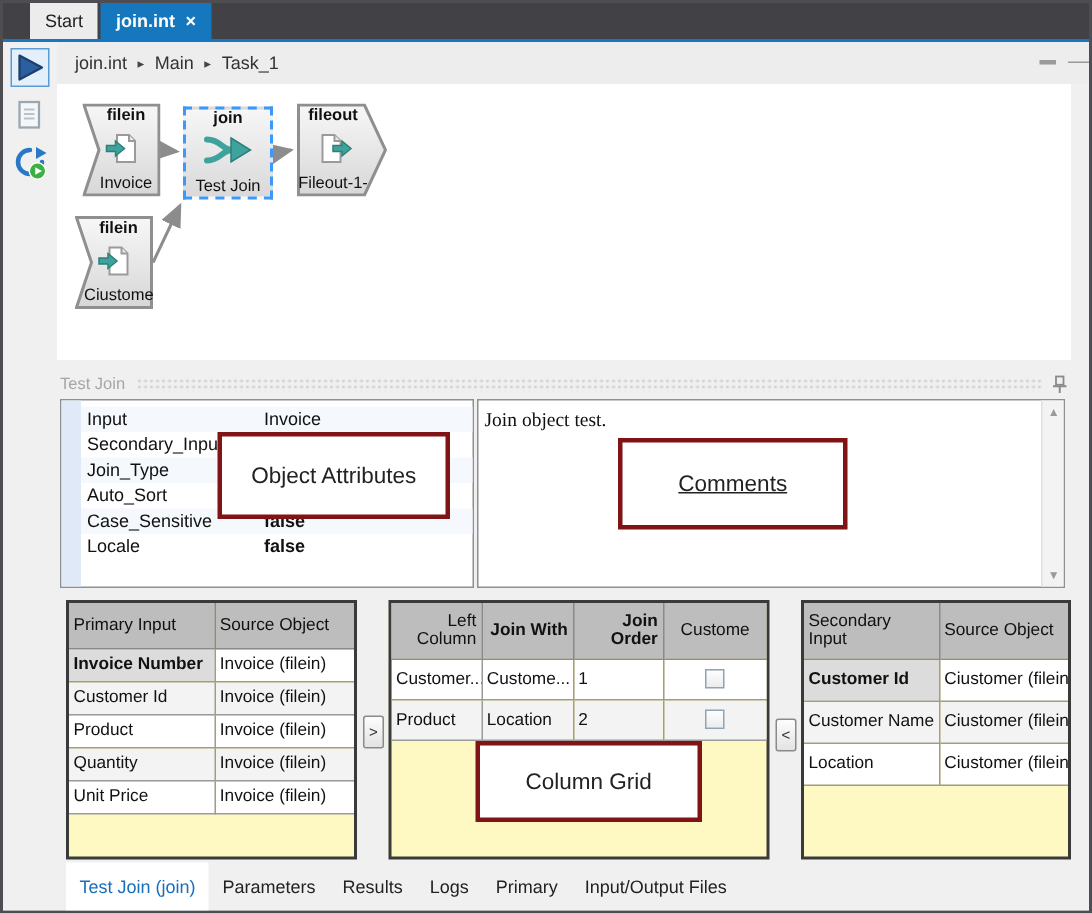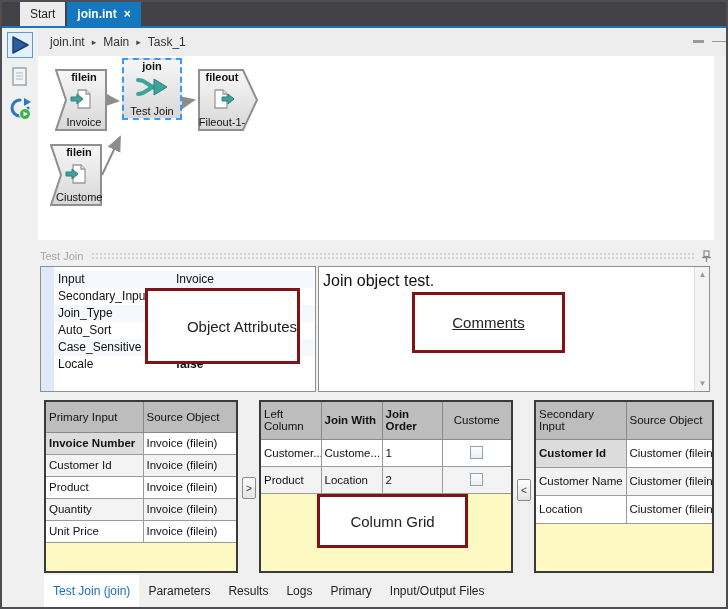--- a/index.html
+++ b/index.html
@@ -49,46 +49,46 @@
   
   .attr-box { position:absolute; left:38px; top:264px; width:276px; height:126px; background:#fff; border:1px solid #8f8f8f; }
   .attr-gutter { position:absolute; left:0; top:0; width:13px; height:100%; background:#dfe9f7; }
   .attr-row { position:absolute; left:13px; right:0; height:17px; display:flex; font-size:12px; color:#111; }
   .attr-row.alt { background:#f5f8fd; }
   .attr-name { width:120px; padding:1px 0 0 4px; }
   .attr-value { flex:1; padding:1px 0 0 2px; }
   .attr-value.bold { font-weight:bold; }
 
   .comments-box { position:absolute; left:316px; top:264px; width:392px; height:126px; background:#fff; border:1px solid #8f8f8f; }
-  .comments-text { position:absolute; left:4px; top:5px; font-size:16px; color:#111; }
+  .comments-text { position:absolute; left:4px; top:5px; font-size:13px; color:#111;font-family:Liberation Serif, serif; }
   .v-scroll { position:absolute; right:0; top:0; width:15px; height:100%; background:#f3f3f3; border-left:1px solid #e0e0e0; }
   .scroll-arrow { position:absolute; left:0; width:15px; height:15px; font-size:8px; color:#9a9a9a; text-align:center; line-height:15px; }
   .scroll-up { top:0; } .scroll-down { bottom:0; }
 
   
   .annotation { position:absolute; background:#fff; border:3px solid #7f1315; display:flex; align-items:center; justify-content:center; font-size:15px; color:#222; z-index:30; }
-  .ann-attr { left:143px; top:286px; width:155px; height:76px;justify-content:flex-end; }
+  .ann-attr { left:143px; top:286px; width:155px; height:58px; }
   .ann-comments { left:410px; top:290px; width:153px; height:61px;text-decoration:underline; }
 
   
   .grids { position:absolute; left:36px; top:394px; width:688px; height:180px; }
   .grid-panel { position:absolute; background:#fef9c3; border:2px solid #3a3a3a; }
   .gp-primary { left:6px; top:4px; width:194px; height:173px; }
   .gp-join { left:221px; top:4px; width:254px; height:173px; }
   .gp-secondary { left:496px; top:4px; width:180px; height:173px; }
   .gtable { width:100%; border-collapse:collapse; table-layout:fixed; }
   .gtable th { background:#bdbdbd; font-weight:normal; font-size:11.5px; color:#111; border:1px solid #8a8a8a; border-top:none; padding:2px 3px; text-align:left; vertical-align:middle; }
   .gtable th.b { font-weight:bold; }
   .gtable td { background:#fff; font-size:11.5px; color:#111; border:1px solid #9b9b9b; padding:2px 3px; overflow:hidden; white-space:nowrap; vertical-align:middle; }
   .gtable tr.alt td { background:#f3f3f3; }
   .gtable td.cur { background:#dcdcdc;font-weight:bold; }
   .gtable th:first-child, .gtable td:first-child { border-left:none; }
   .gtable th:last-child, .gtable td:last-child { border-right:none; }
   .gp-primary .gtable th { height:30px; }  .gp-primary .gtable td { height:22px; }
-  .gp-join .gtable th { height:37px; }     .gp-join .gtable td { height:27px; }
+  .gp-join .gtable th { height:37px;text-align:right; }     .gp-join .gtable td { height:27px; }
   .gp-secondary .gtable th { height:37px; }.gp-secondary .gtable td { height:28px; }
   .chk { display:inline-block; width:13px; height:13px; background:linear-gradient(#fefefe,#ececec); border:1px solid #8ea4b8; vertical-align:middle; }
   .chk-cell { text-align:center; }
   .transfer-btn { position:absolute; width:14px; height:22px; background:linear-gradient(#fdfdfd,#e3e3e3); border:1px solid #8a8a8a; border-radius:2px; font-size:10px; color:#333; display:flex; align-items:center; justify-content:center; cursor:default; }
   .btn-right { left:204px; top:81px; }
   .btn-left { left:479px; top:83px; }
   .ann-grid { left:279px; top:98px; width:151px; height:54px; }
 
   
   .bottom-tabs { position:absolute; left:36px; top:573px; width:688px; height:32px; display:flex; align-items:stretch; background:#f0f0f0; padding-left:6px; }
@@ -171,21 +171,21 @@
       <div class="nicon">
         <svg width="26" height="26" viewBox="0 0 26 26">
           <path d="M10 4 h8 l4 4 v14 h-12 z" fill="#fff" stroke="#9a9a9a" stroke-width="1.3"></path>
           <path d="M18 4 v4 h4" fill="#e8e8e8" stroke="#9a9a9a" stroke-width="1.3"></path>
           <polygon points="3,11 9,11 9,8 15,13 9,18 9,15 3,15" fill="#3fa39d" stroke="#2d7f7a" stroke-width="1"></polygon>
         </svg>
       </div>
       <div class="nname">Invoice</div>
     </div>
 
-    <div class="node" style="left:84px; top:2px; width:60px; height:62px;padding-left:20px;">
+    <div class="node" style="left:84px; top:15px; width:60px; height:62px;padding-left:20px;">
       <div class="node-join-box"></div>
       <div class="ntype">join</div>
       <div class="nicon">
         <svg width="34" height="24" viewBox="0 0 34 24">
           <path d="M3,5 C12,5 13,12 20,12" fill="none" stroke="#3fa39d" stroke-width="4" stroke-linecap="round"></path>
           <path d="M3,19 C12,19 13,12 20,12" fill="none" stroke="#3fa39d" stroke-width="4" stroke-linecap="round"></path>
           <polygon points="19,4 32,12 19,20" fill="#3fa39d" stroke="#2d7f7a" stroke-width="1"></polygon>
         </svg>
       </div>
       <div class="nname">Test Join</div>

